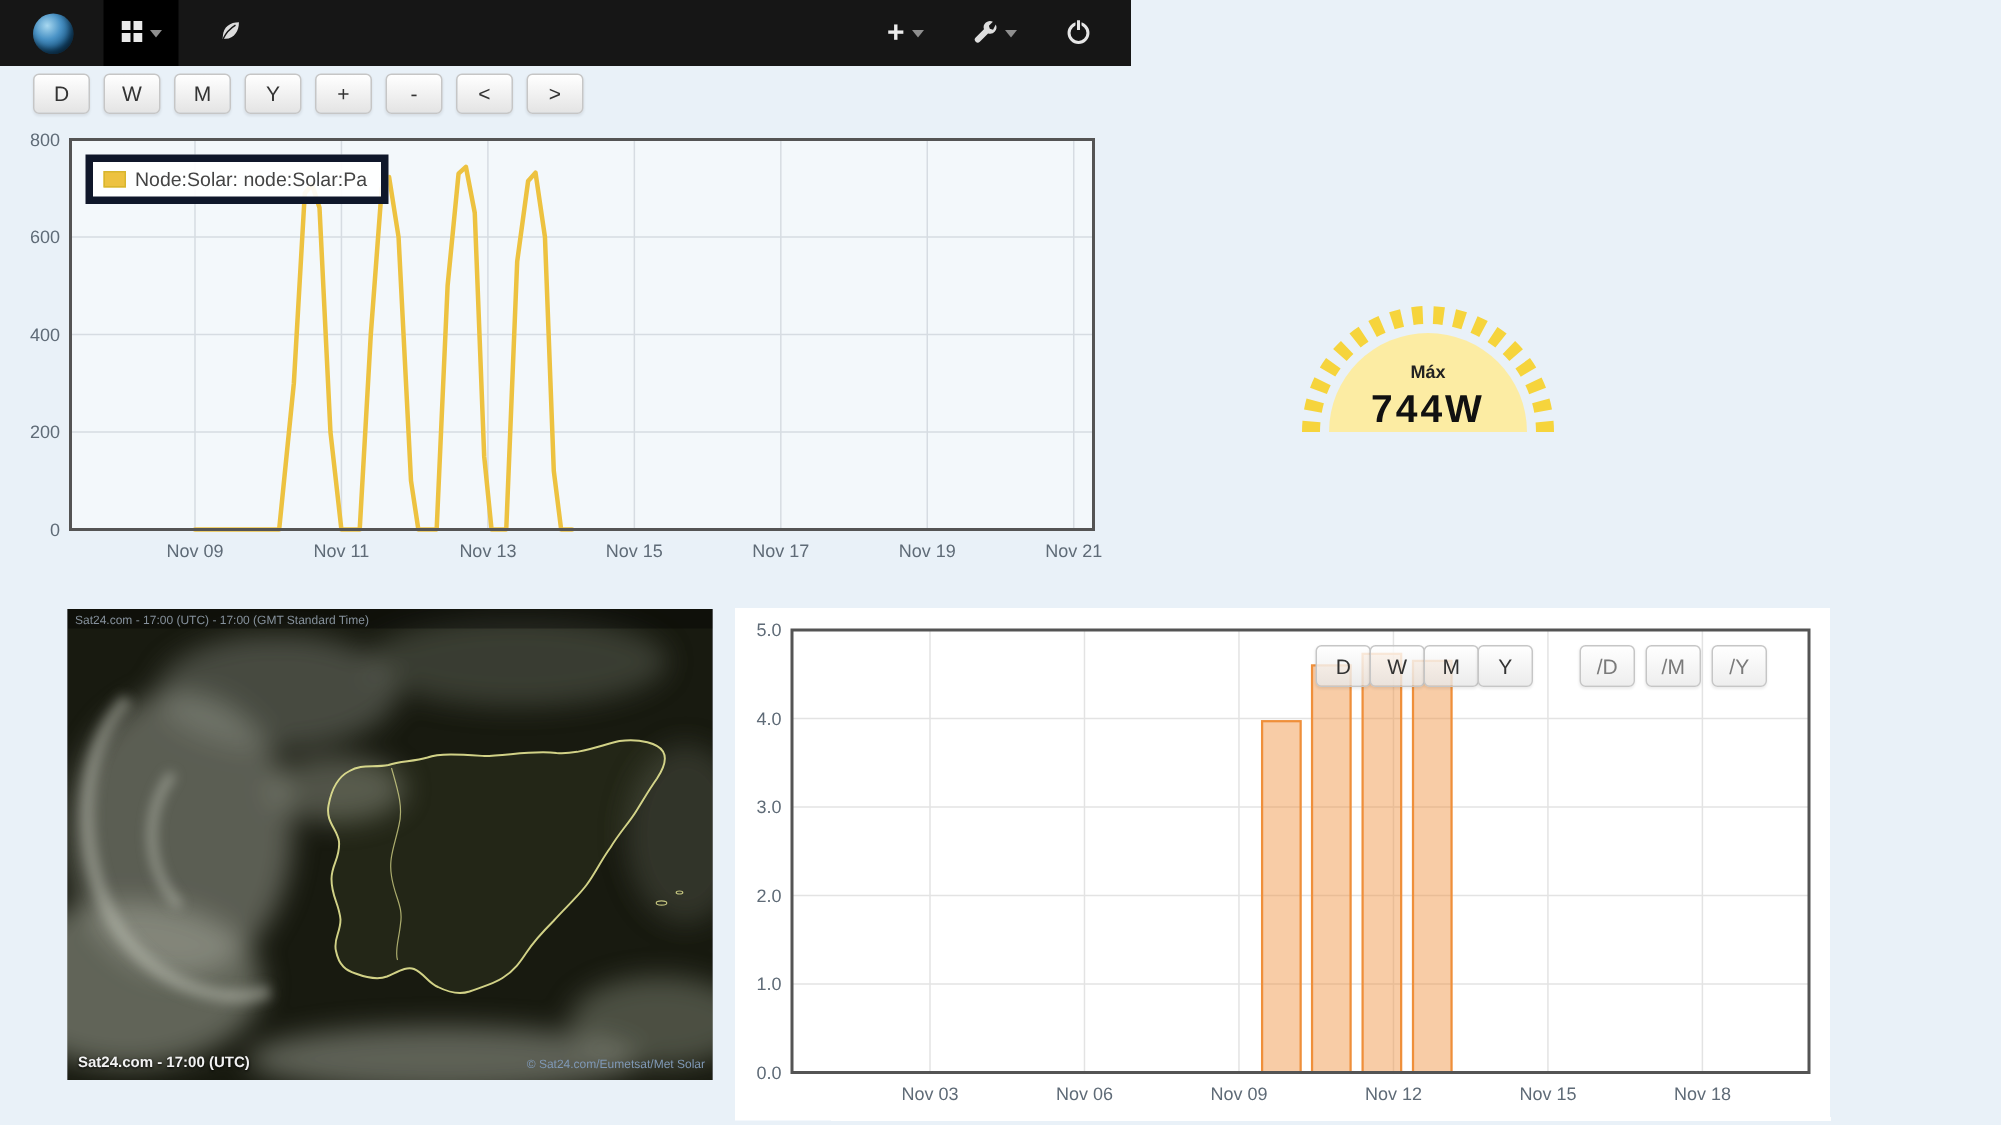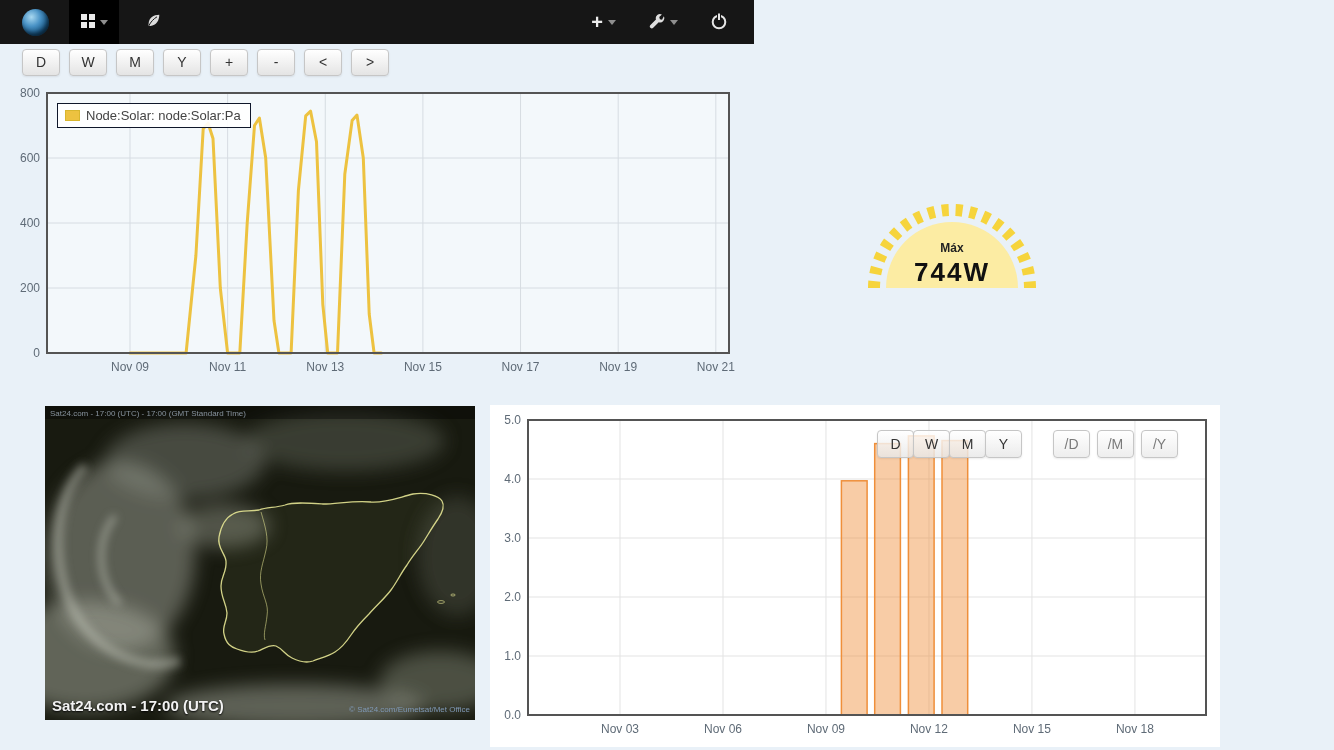--- a/index.html
+++ b/index.html
@@ -21,32 +21,32 @@
   
   .range-toolbar{position:absolute;left:22px;top:49px;display:flex;gap:9px}
   .btn{min-width:38px;height:27px;line-height:25px;text-align:center;
        background:linear-gradient(#ffffff,#e4e4e4);border:1px solid #c6c6c6;border-radius:4px;
        color:#333;font-family:"Liberation Sans",sans-serif;font-size:14px;cursor:pointer;
        box-shadow:0 1px 2px rgba(0,0,0,.08)}
 
   
   .chart1-wrap{position:absolute;left:10px;top:88px;width:730px;height:292px}
   svg text{font-family:"Liberation Sans",sans-serif}
-  .legend{position:absolute;left:47px;top:15px;background:rgba(255,255,255,.92);border:1px solid #0f172a;
+  .legend{position:absolute;left:47px;top:15px;background:rgba(255,255,255,.92);border:5px solid #0f172a;
           padding:4px 9px 4px 7px;font-size:13px;color:#444;display:flex;align-items:center;gap:6px}
   .legend-swatch{width:15px;height:11px;display:inline-block;border:1px solid #d8b62e;background:#edc240}
 
   
   .gauge{position:absolute;left:862px;top:196px;width:180px;height:100px}
 
   
   .sat-wrap{position:absolute;left:45px;top:406px;width:430px;height:314px;background:#000000}
   .sat-wrap svg{position:absolute;left:0;top:0}
   .sat-top{position:absolute;left:5px;top:3px;font-size:8px;color:#9aa7b5;opacity:.85;white-space:nowrap}
-  .sat-bl{position:absolute;left:7px;bottom:6px;font-size:15px;color:#f2f2f2;font-weight:bold;text-shadow:0 1px 2px #000}
+  .sat-bl{position:absolute;left:7px;bottom:6px;font-size:10px;color:#f2f2f2;font-weight:bold;text-shadow:0 1px 2px #000}
   .sat-br{position:absolute;right:5px;bottom:6px;font-size:8px;color:#7f98b5}
 
   
   .bar-panel{position:absolute;left:490px;top:405px;width:730px;height:342px;background:#ffffff}
   .bar-buttons-1{position:absolute;left:387px;top:25px;display:flex}
   .bar-buttons-1 .btn{margin-right:-1px;border-radius:4px;min-width:37px;height:28px;line-height:26px;
        background:linear-gradient(rgba(255,255,255,.82),rgba(231,231,231,.82))}
   .bar-buttons-2{position:absolute;left:563px;top:25px;display:flex;gap:7px}
   .bar-buttons-2 .btn{min-width:37px;height:28px;line-height:26px;color:#7a7a7a;
        background:linear-gradient(rgba(255,255,255,.82),rgba(234,234,234,.82))}
@@ -186,21 +186,21 @@
       <path d="M70 110 C50 135 52 175 75 198" stroke-width="6" opacity=".5"></path>
     </g>
     <path d="M368 88 C352 92 340 97 326 96 C310 94 292 98 278 98 C262 97 248 96 240 99 C230 102 222 101 214 104 C204 106 196 103 188 108 C180 112 176 120 174 131 C172 142 180 147 181 155 C182 166 176 170 176 180 C176 192 181 196 182 207 C182 216 177 220 179 228 C181 238 186 241 192 243 C200 246 208 247 213 245 C220 242 226 238 231 240 C238 243 240 249 247 252 C255 256 262 257 268 255 C276 252 284 250 290 246 C298 241 302 235 306 229 C312 220 318 214 324 208 C332 199 340 192 346 184 C352 176 356 167 362 159 C368 149 374 143 379 135 C384 127 388 120 393 113 C397 107 400 100 397 95 C394 90 382 86 368 88 Z" stroke="#e6e693" stroke-width="1.3" fill="none" opacity=".9"></path>
     <path d="M216 106 C220 120 224 132 221 144 C218 158 214 166 216 178 C218 192 224 198 222 210 C221 220 218 228 220 234" stroke="#e6e693" stroke-width=".8" fill="none" opacity=".7"></path>
     <ellipse cx="396" cy="196" rx="3.5" ry="1.4" stroke="#e6e693" stroke-width=".8" fill="none" opacity=".8"></ellipse>
     <ellipse cx="408" cy="189" rx="2.2" ry="1" stroke="#e6e693" stroke-width=".8" fill="none" opacity=".8"></ellipse>
     <rect width="430" height="13" fill="#000000" opacity=".35"></rect>
   </svg>
   <div class="sat-top">Sat24.com - 17:00 (UTC) - 17:00 (GMT Standard Time)</div>
   <div class="sat-bl">Sat24.com - 17:00 (UTC)</div>
-  <div class="sat-br">© Sat24.com/Eumetsat/Met Office</div>
+  <div class="sat-br">© Sat24.com/Eumetsat/Met Solar</div>
 </div>
 
 <div class="bar-panel">
   <svg width="730" height="342" viewBox="0 0 730 342">
       <line x1="130.0020253164557" y1="15" x2="130.0020253164557" y2="310" stroke="#e3e3e3" stroke-width="1"></line>
       <text x="130.0020253164557" y="328" text-anchor="middle" fill="#5f6b77" font-size="12">Nov 03</text>
       <line x1="232.9893670886076" y1="15" x2="232.9893670886076" y2="310" stroke="#e3e3e3" stroke-width="1"></line>
       <text x="232.9893670886076" y="328" text-anchor="middle" fill="#5f6b77" font-size="12">Nov 06</text>
       <line x1="335.97670886075946" y1="15" x2="335.97670886075946" y2="310" stroke="#e3e3e3" stroke-width="1"></line>
       <text x="335.97670886075946" y="328" text-anchor="middle" fill="#5f6b77" font-size="12">Nov 09</text>

